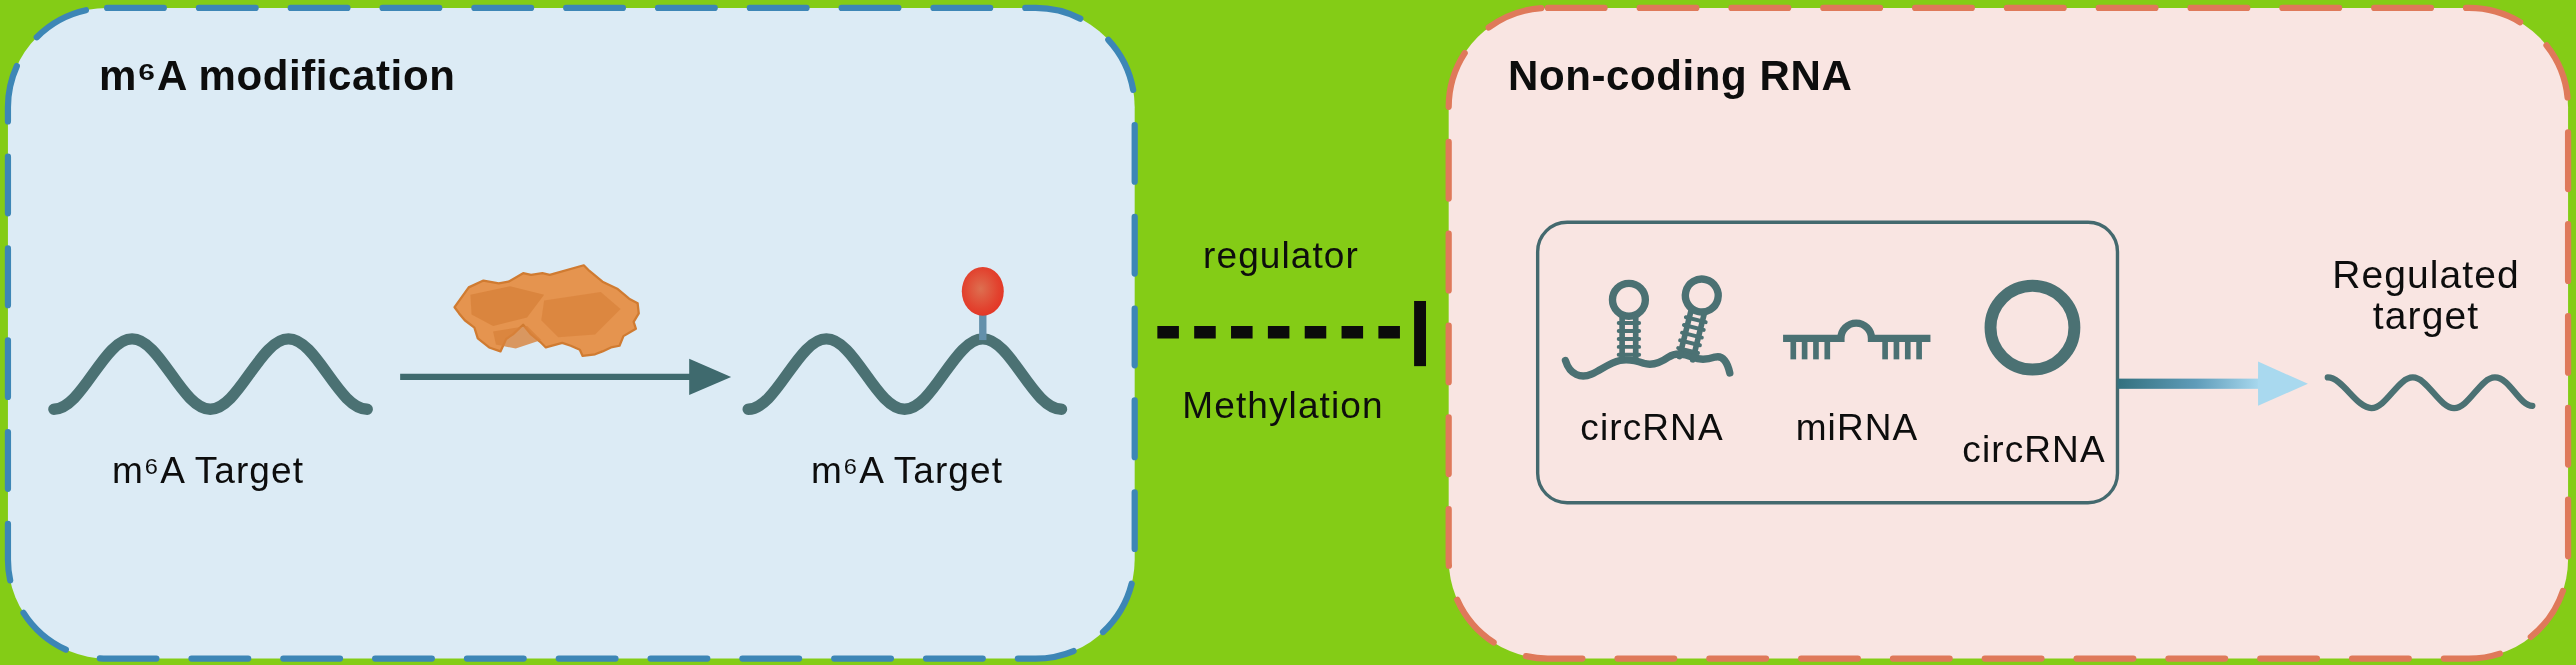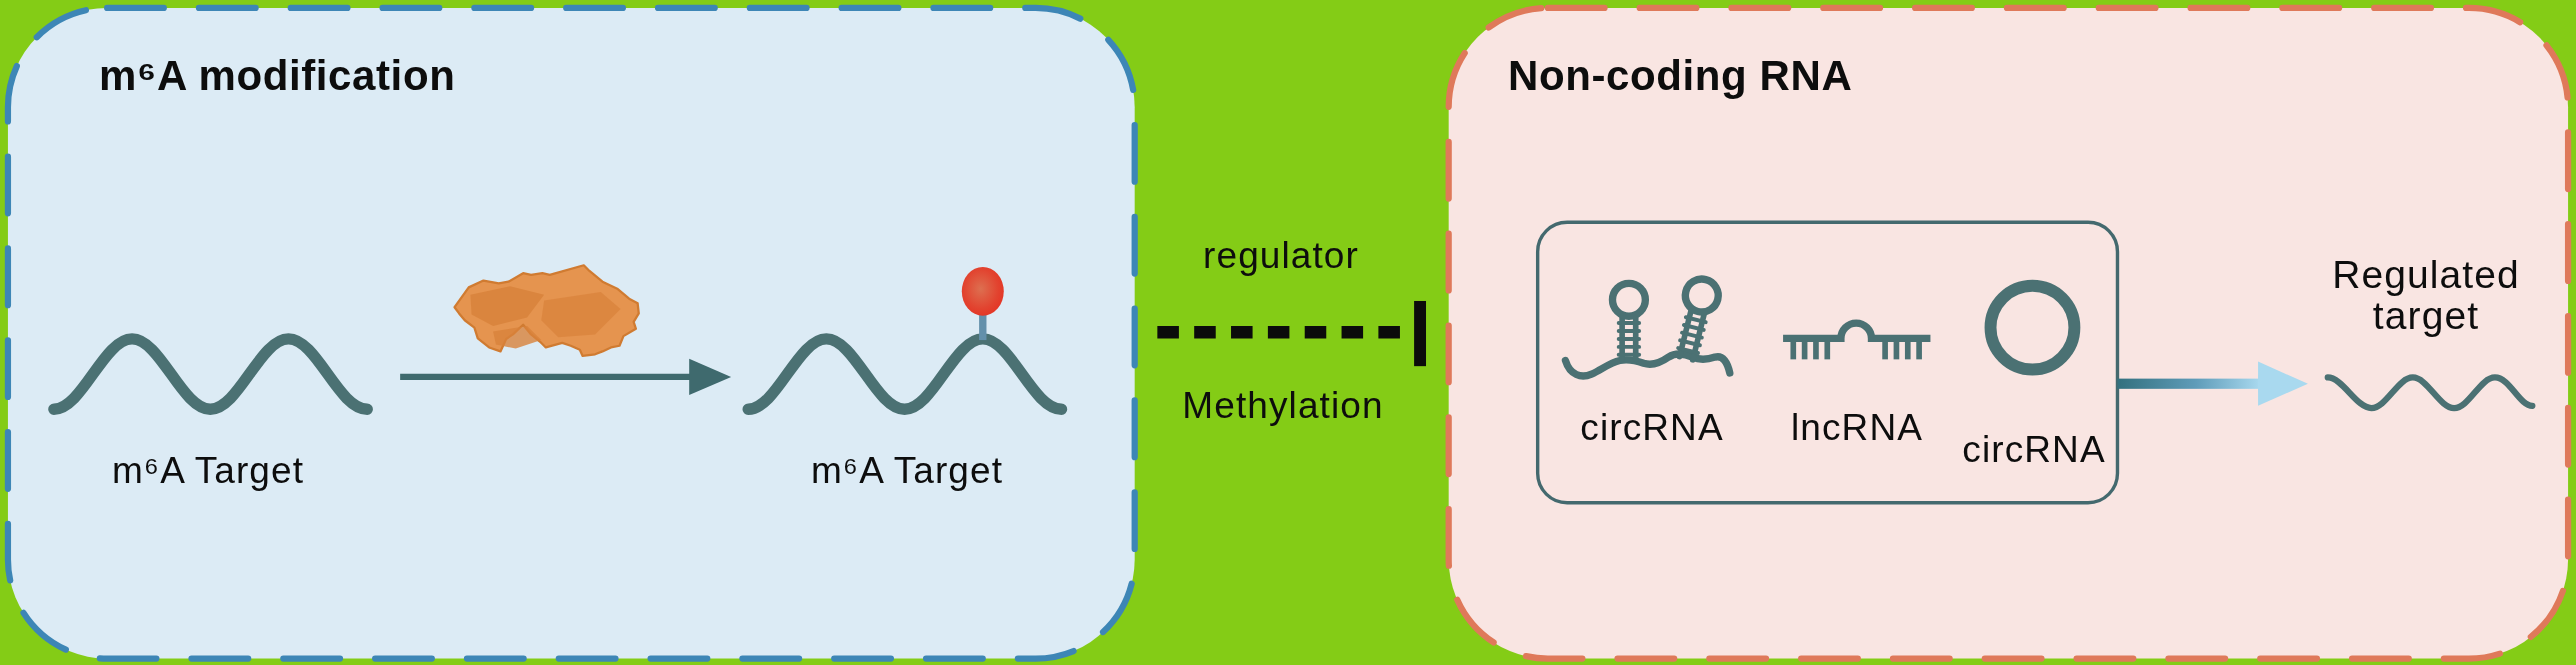--- a/index.html
+++ b/index.html
@@ -149,21 +149,21 @@
 
   <div class="txt centered" style="left:1281px;top:235px;">regulator</div>
 
   <div class="txt centered" style="left:1283px;top:385px;">Methylation</div>
 
   <div class="txt panel-title" style="left:1508px;top:52px;">Non-coding RNA</div>
 
 
   <div class="txt centered" style="left:1652px;top:407px;">circRNA</div>
 
-  <div class="txt centered" style="left:1857px;top:407px;">lncRNA</div>
+  <div class="txt centered" style="left:1857px;top:407px;">miRNA</div>
 
   <div class="txt centered" style="left:2034px;top:429px;">circRNA</div>
 
   <div class="txt centered two-line" style="left:2426px;top:254px;">Regulated
 target</div>
 
 </div>
 
 
 </body></html>

